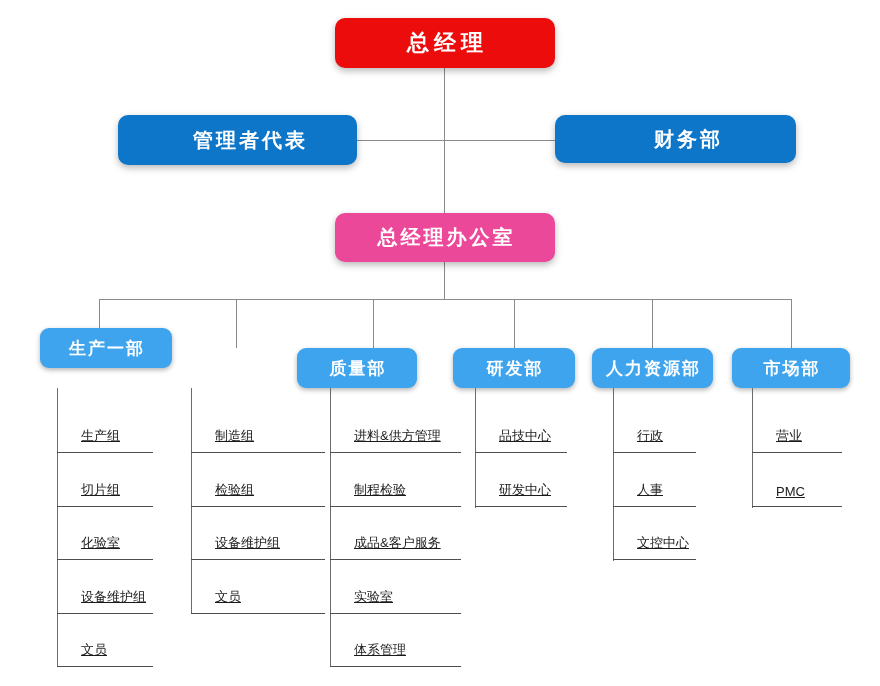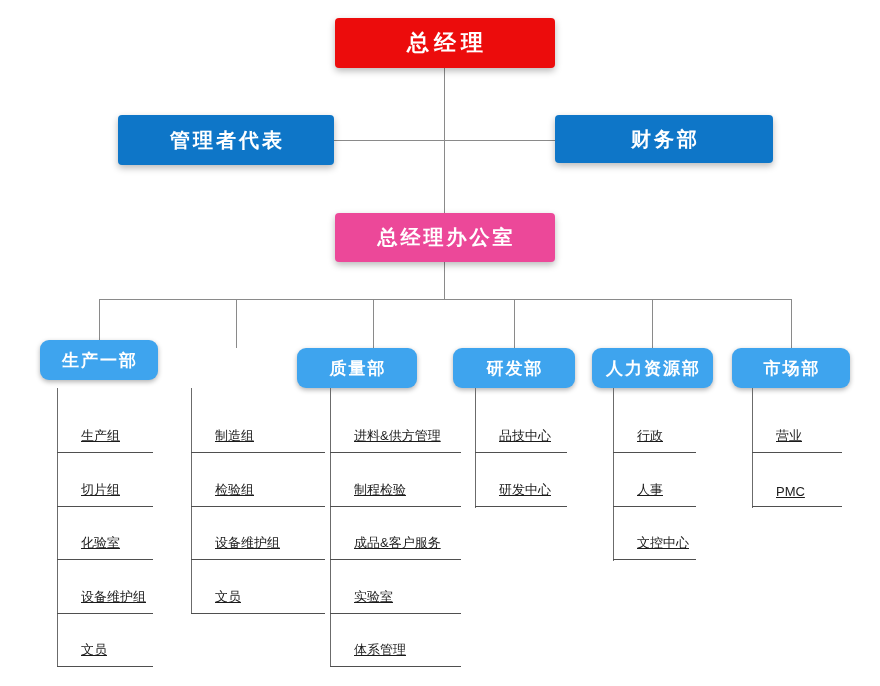--- a/index.html
+++ b/index.html
@@ -5,25 +5,25 @@
   html,body{margin:0;padding:0;background:#f3f3f3;}
   .canvas{
     position:relative;width:880px;height:686px;background:#ffffff;
     font-family:"Liberation Sans","DejaVu Sans",sans-serif;overflow:hidden;
   }
   .line{position:absolute;background:#8a8a8a;}
   .line.v{width:1px;}
   .line.h{height:1px;}
   .node{
     position:absolute;display:flex;align-items:center;justify-content:center;
-    color:#ffffff;font-weight:bold;border-radius:4px;
+    color:#ffffff;font-weight:bold;border-radius:10px;
     box-shadow:0 3px 7px rgba(0,0,0,0.28);white-space:nowrap;
   }
   .root{background:#ec0c0c;font-size:22px;letter-spacing:5px;text-indent:5px;}
-  .l2{background:#0e76c8;font-size:20px;letter-spacing:3px;text-indent:3px;}
+  .l2{background:#0e76c8;font-size:20px;letter-spacing:3px;text-indent:3px;padding-left:23px;}
   .office{background:#ec4899;font-size:20px;letter-spacing:3px;text-indent:3px;}
   .dept{background:#3ea4ee;font-size:17px;border-radius:9px;letter-spacing:2px;text-indent:2px;
         box-shadow:0 2px 5px rgba(0,0,0,0.3);}
   .colline{position:absolute;width:1px;background:#6b6b6b;}
   .col{position:absolute;}
   .item{
     box-sizing:border-box;height:53.5px;border-bottom:1px solid #4f4f4f;
     display:flex;align-items:flex-end;padding:0 0 7px 24px;
     font-size:13px;color:#1b1b1b;white-space:nowrap;text-decoration:underline;
   }
@@ -44,21 +44,21 @@
   <div class="line v" style="left:652px;top:299px;height:49px"></div>
   <div class="line v" style="left:791px;top:299px;height:49px"></div>
 
   <div class="node root" style="left:335px;top:18px;width:220px;height:50px">总经理</div>
 
   <div class="node l2" style="left:118px;top:115px;width:216px;height:50px">管理者代表</div>
   <div class="node l2" style="left:555px;top:115px;width:218px;height:48px">财务部</div>
 
   <div class="node office" style="left:335px;top:213px;width:220px;height:49px">总经理办公室</div>
 
-  <div class="node dept" style="left:40px;top:340px;width:118px;height:40px">生产一部</div>
+  <div class="node dept" style="left:40px;top:328px;width:132px;height:40px">生产一部</div>
   <div class="node dept" style="left:297px;top:348px;width:120px;height:40px">质量部</div>
   <div class="node dept" style="left:453px;top:348px;width:122px;height:40px">研发部</div>
   <div class="node dept" style="left:592px;top:348px;width:121px;height:40px">人力资源部</div>
   <div class="node dept" style="left:732px;top:348px;width:118px;height:40px">市场部</div>
 
   <div class="colline" style="left:57px;top:388px;height:279px"></div>
   <div class="col" style="left:57px;top:399.5px;width:96px">
     <div class="item">生产组</div>
     <div class="item">切片组</div>
     <div class="item">化验室</div>

